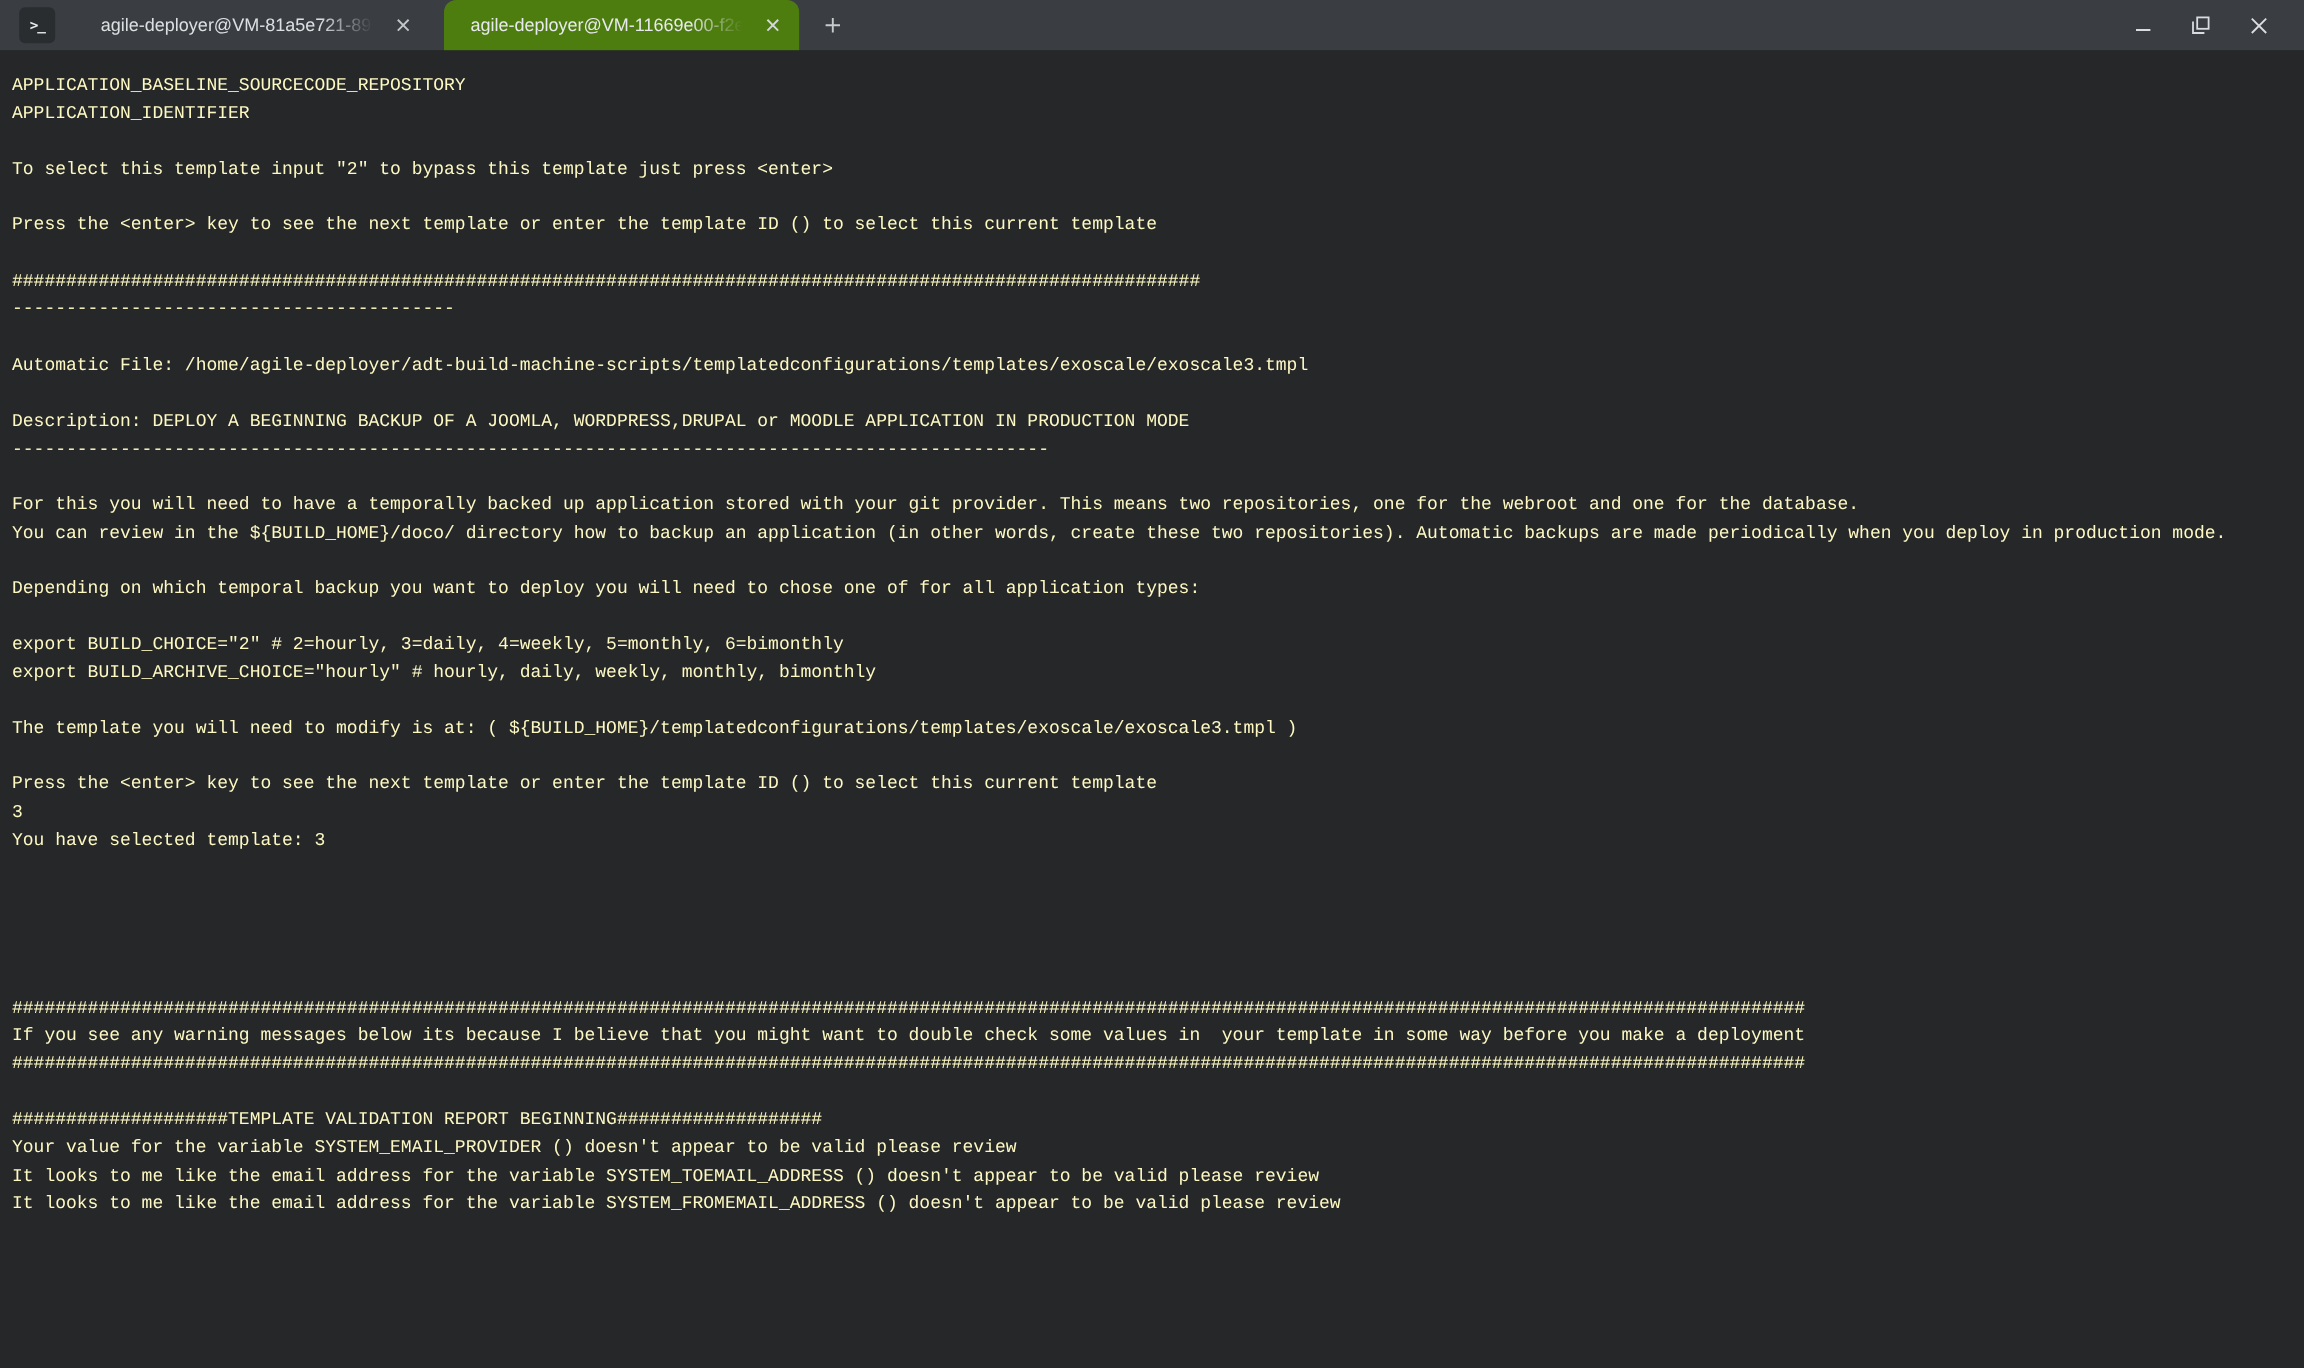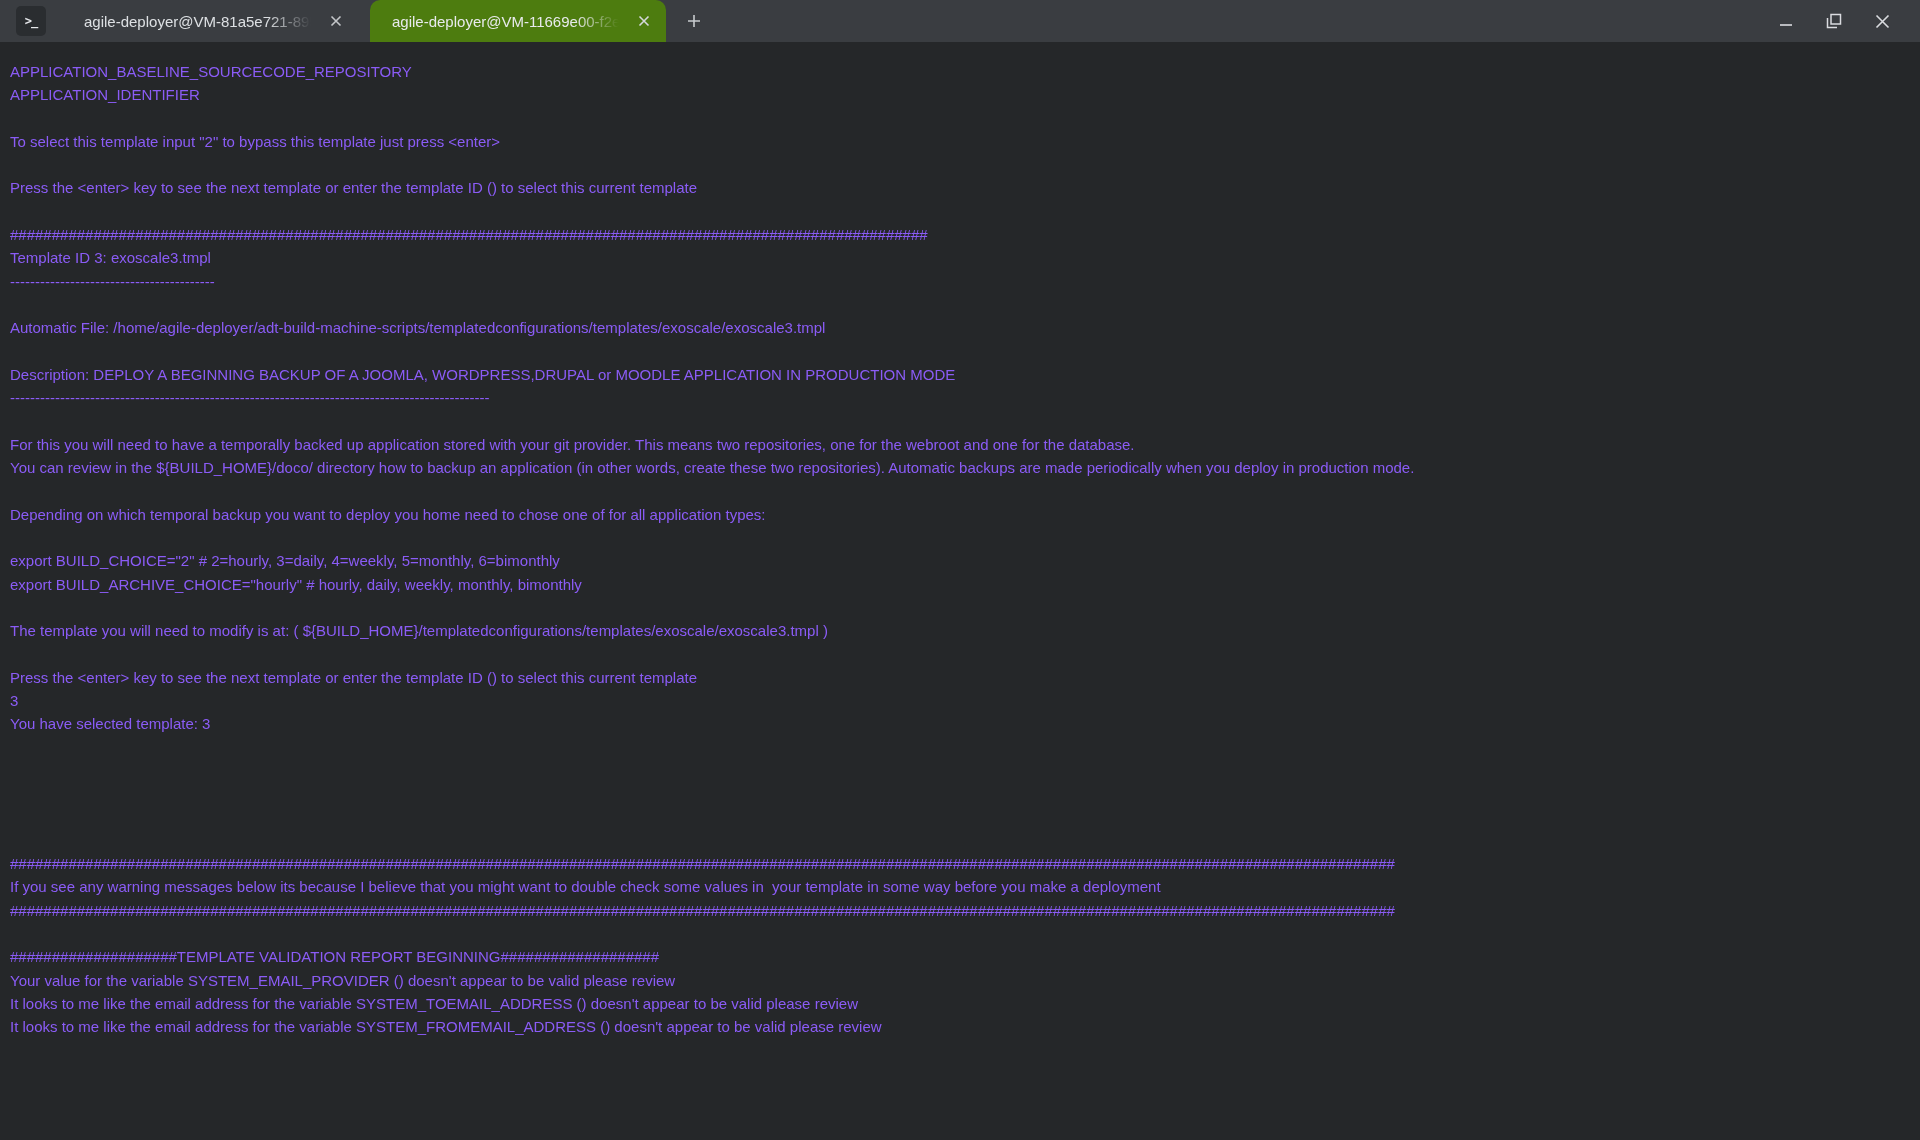--- a/index.html
+++ b/index.html
@@ -48,23 +48,23 @@
   }
   .icon-svg{display:block;}
 
   
   .terminal{
     position:absolute;top:42px;left:0;width:1920px;height:1098px;
     background:#252729;box-sizing:border-box;padding:18px 10px 0 10px;
     overflow:hidden;
   }
   .term-line{
-    font-family:Liberation Sans, sans-serif;
+    font-family:Liberation Mono, monospace;
     font-size:15px;line-height:23.3px;height:23.3px;
-    color:#8b5cf6;white-space:pre;
+    color:#fef9c3;white-space:pre;
   }
 </style>
 </head>
 <body>
 
 <div class="window">
 
   <div class="tabbar">
 
     <div class="app-icon">
@@ -118,32 +118,31 @@
 
   <div class="terminal">
       <div class="term-line">APPLICATION_BASELINE_SOURCECODE_REPOSITORY</div>
       <div class="term-line">APPLICATION_IDENTIFIER</div>
       <div class="term-line">&nbsp;</div>
       <div class="term-line">To select this template input "2" to bypass this template just press &lt;enter&gt;</div>
       <div class="term-line">&nbsp;</div>
       <div class="term-line">Press the &lt;enter&gt; key to see the next template or enter the template ID () to select this current template</div>
       <div class="term-line">&nbsp;</div>
       <div class="term-line">##############################################################################################################</div>
-      <div class="term-line">Template ID 3: exoscale3.tmpl</div>
       <div class="term-line">-----------------------------------------</div>
       <div class="term-line">&nbsp;</div>
       <div class="term-line">Automatic File: /home/agile-deployer/adt-build-machine-scripts/templatedconfigurations/templates/exoscale/exoscale3.tmpl</div>
       <div class="term-line">&nbsp;</div>
       <div class="term-line">Description: DEPLOY A BEGINNING BACKUP OF A JOOMLA, WORDPRESS,DRUPAL or MOODLE APPLICATION IN PRODUCTION MODE</div>
       <div class="term-line">------------------------------------------------------------------------------------------------</div>
       <div class="term-line">&nbsp;</div>
       <div class="term-line">For this you will need to have a temporally backed up application stored with your git provider. This means two repositories, one for the webroot and one for the database.</div>
       <div class="term-line">You can review in the ${BUILD_HOME}/doco/ directory how to backup an application (in other words, create these two repositories). Automatic backups are made periodically when you deploy in production mode.</div>
       <div class="term-line">&nbsp;</div>
-      <div class="term-line">Depending on which temporal backup you want to deploy you home need to chose one of for all application types:</div>
+      <div class="term-line">Depending on which temporal backup you want to deploy you will need to chose one of for all application types:</div>
       <div class="term-line">&nbsp;</div>
       <div class="term-line">export BUILD_CHOICE="2" # 2=hourly, 3=daily, 4=weekly, 5=monthly, 6=bimonthly</div>
       <div class="term-line">export BUILD_ARCHIVE_CHOICE="hourly" # hourly, daily, weekly, monthly, bimonthly</div>
       <div class="term-line">&nbsp;</div>
       <div class="term-line">The template you will need to modify is at: ( ${BUILD_HOME}/templatedconfigurations/templates/exoscale/exoscale3.tmpl )</div>
       <div class="term-line">&nbsp;</div>
       <div class="term-line">Press the &lt;enter&gt; key to see the next template or enter the template ID () to select this current template</div>
       <div class="term-line">3</div>
       <div class="term-line">You have selected template: 3</div>
       <div class="term-line">&nbsp;</div>

